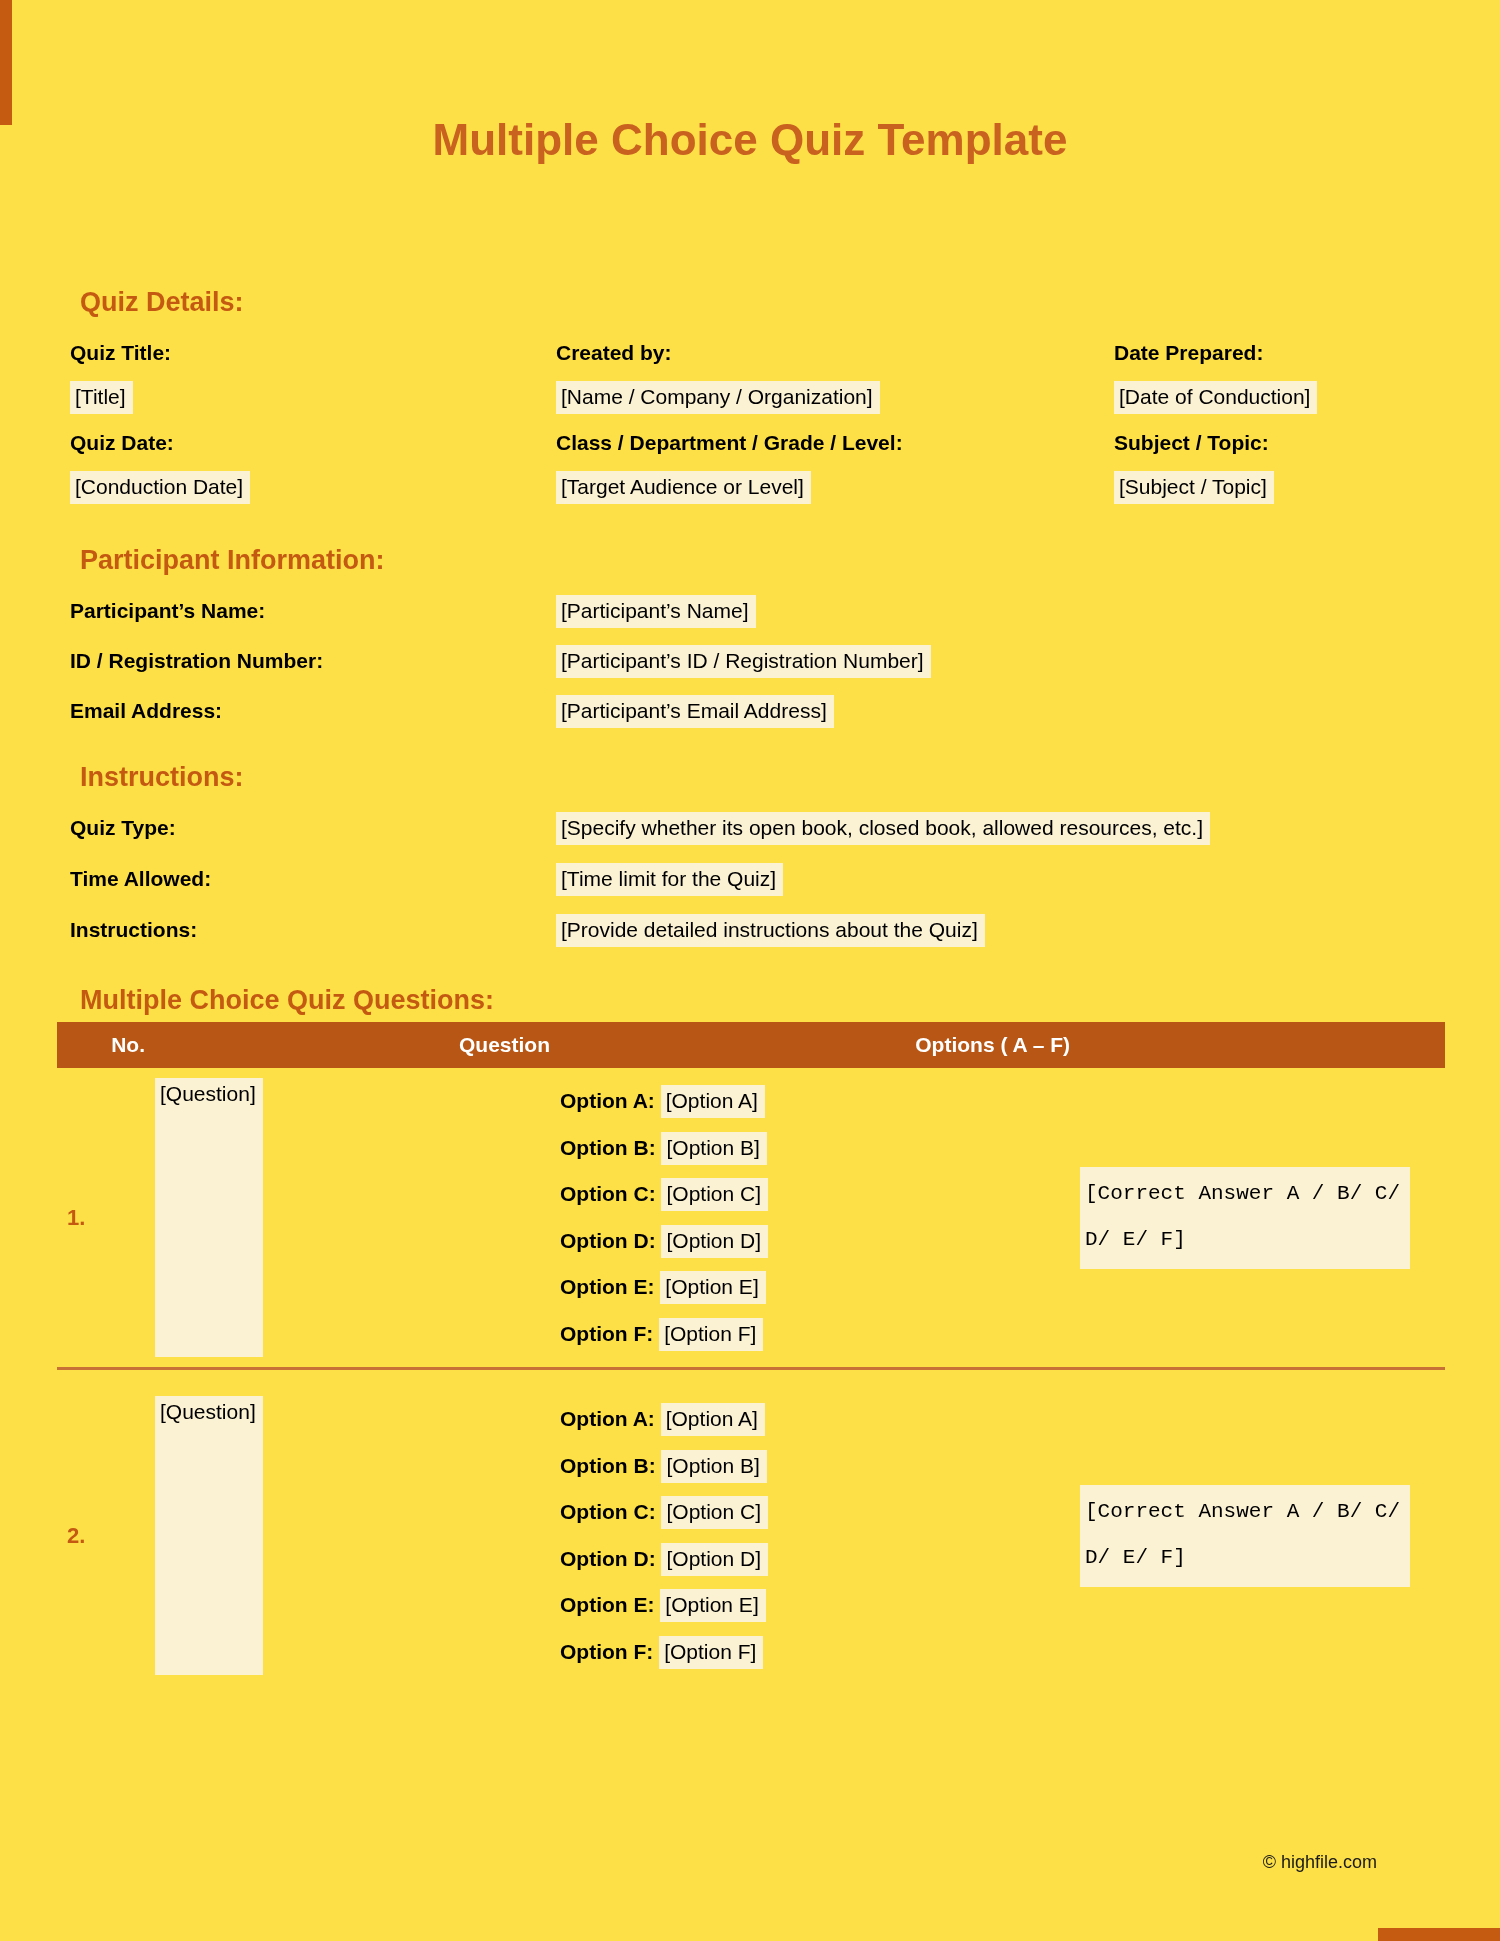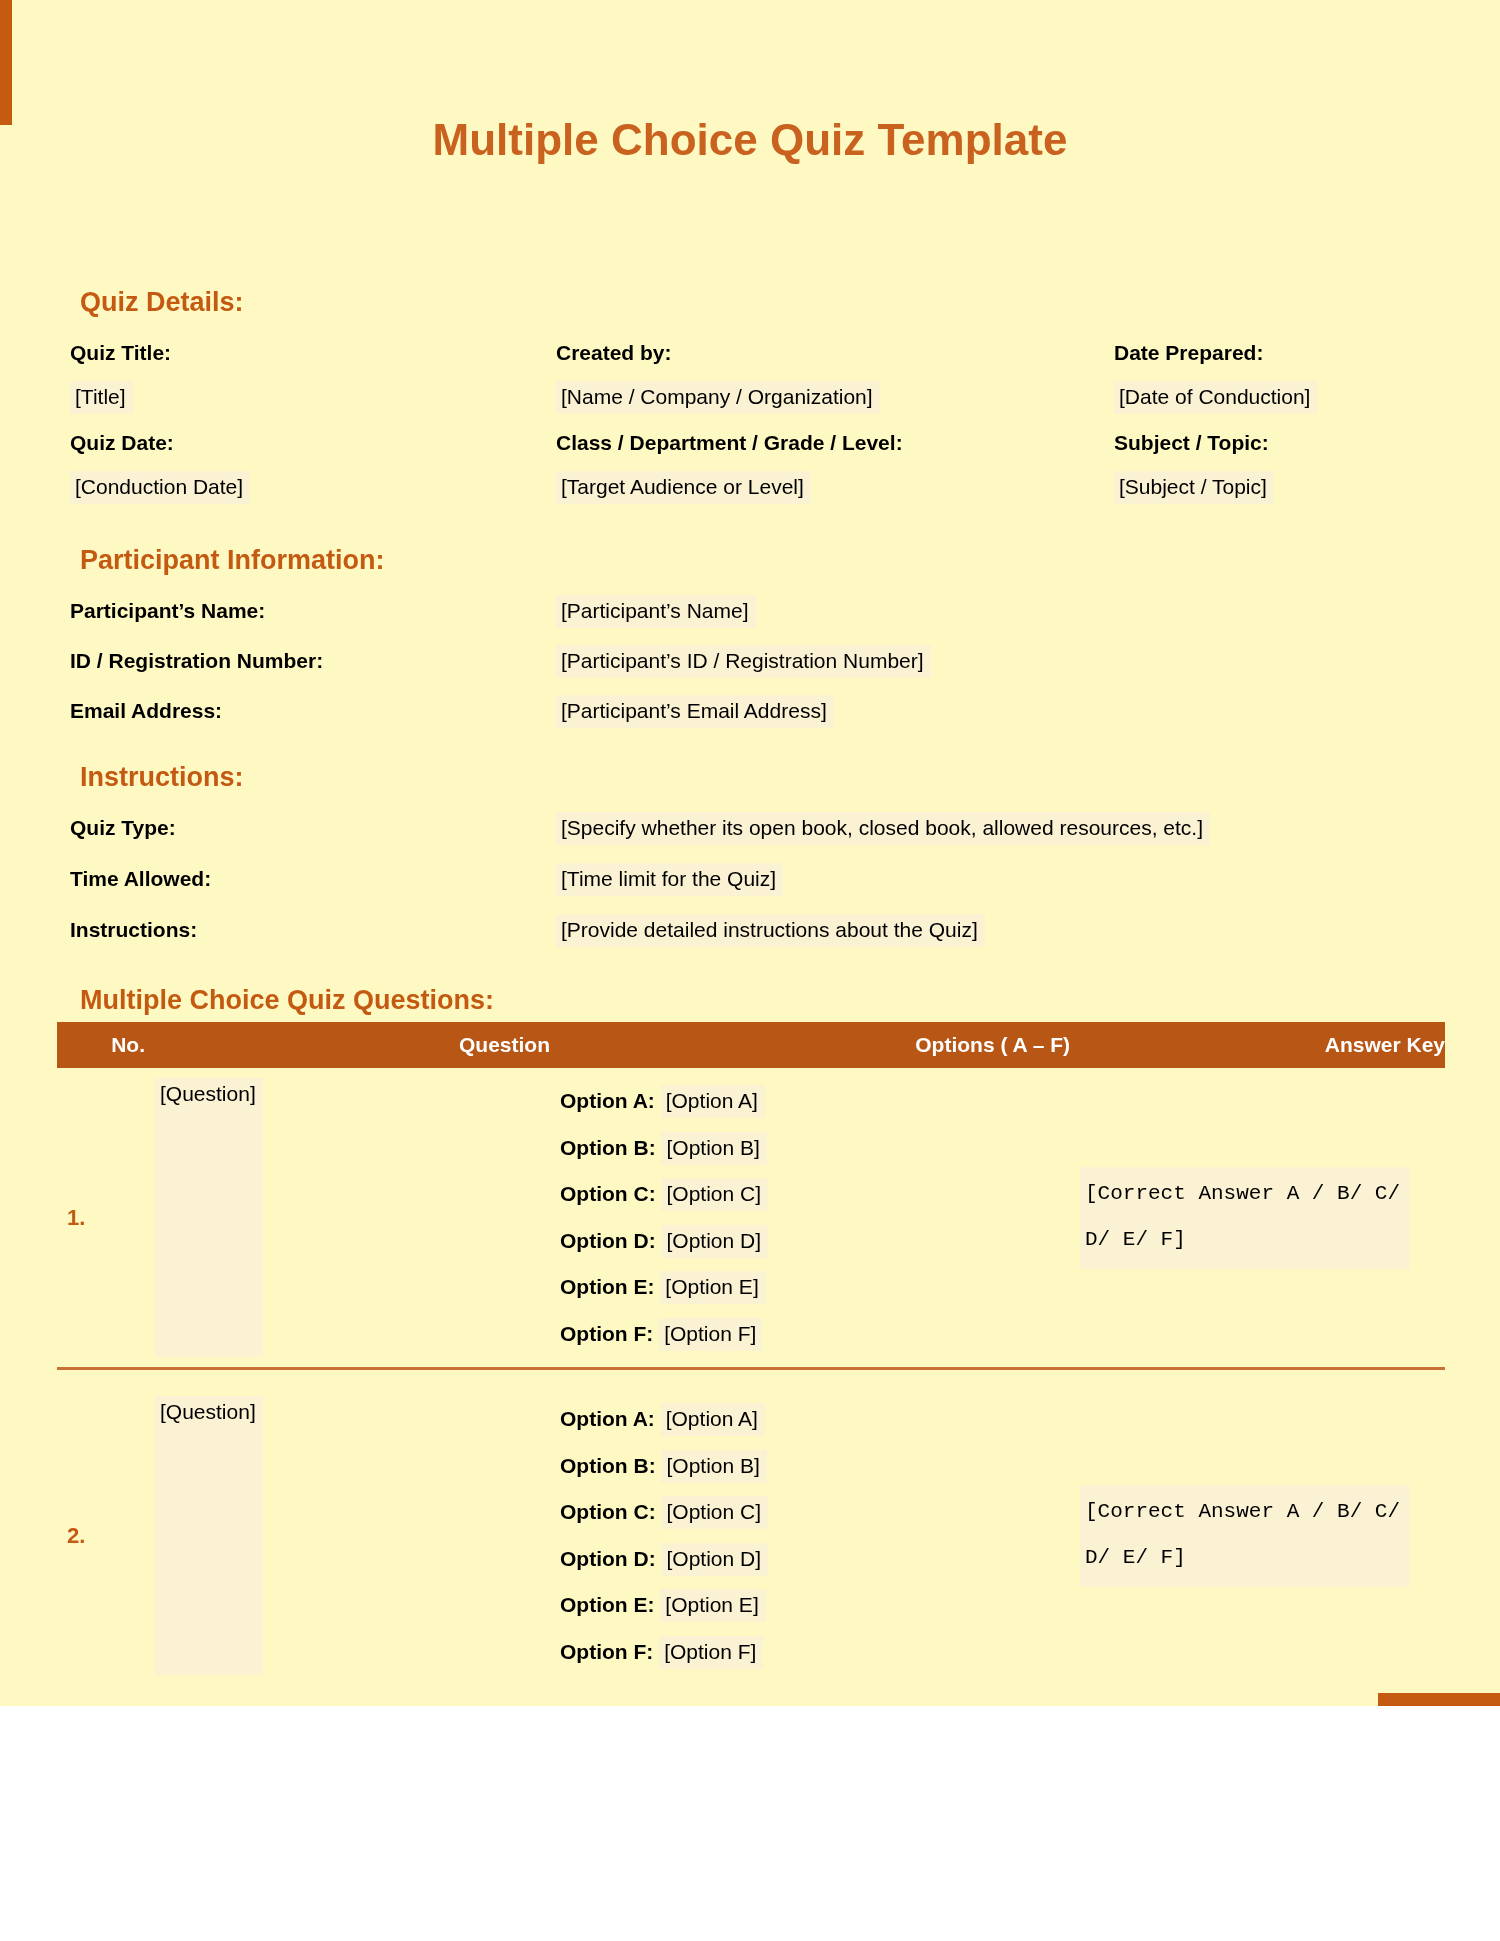--- a/index.html
+++ b/index.html
@@ -7,21 +7,21 @@
     --accent:#C45911;
     --table_header_bg:#B85615;
     --divider:#C87137;
     --highlight:#FBF1D3;
     --bar:#C55A11;
     --table_header_text:#FFFFFF;
   }
   *{box-sizing:border-box;}
   body{margin:0;background:#ffffff;}
   .page{
-    position:relative;width:1500px;height:1706px;background:#fef9c3;
+    position:relative;width:1500px;height:1941px;background:#fde047;
     font-family:"Liberation Sans",sans-serif;color:#000;overflow:hidden;padding-left:8px;
   }
   .bar-tl{position:absolute;top:0;left:0;width:12px;height:125px;background:var(--bar);}
   .bar-br{position:absolute;right:0;bottom:0;width:122px;height:13px;background:var(--bar);}
   .title{
     position:absolute;top:115px;left:0;width:100%;margin:0;text-align:center;
     font-size:44px;font-weight:bold;color:var(--title_orange);line-height:1.15;
   }
   .sec{
     position:absolute;left:80px;margin:0;font-size:27px;font-weight:bold;
@@ -131,21 +131,20 @@
       <div><span class="hl">[Provide detailed instructions about the Quiz]</span></div>
     </div>
   </div>
 
   <h2 class="sec h-mcq">Multiple Choice Quiz Questions:</h2>
   <div class="mcq-table">
     <div class="thead">
       <div>No.</div>
       <div>Question</div>
       <div>Options ( A – F)</div>
-      <div>Answer Key</div>
     </div>
 
     <div class="trow">
       <div class="c-no">1.</div>
       <div class="c-q">
           <span class="hl">[Question]</span>
         </div>
       <div class="c-opts">
         <div class="opt">
           <b>Option A:</b>

